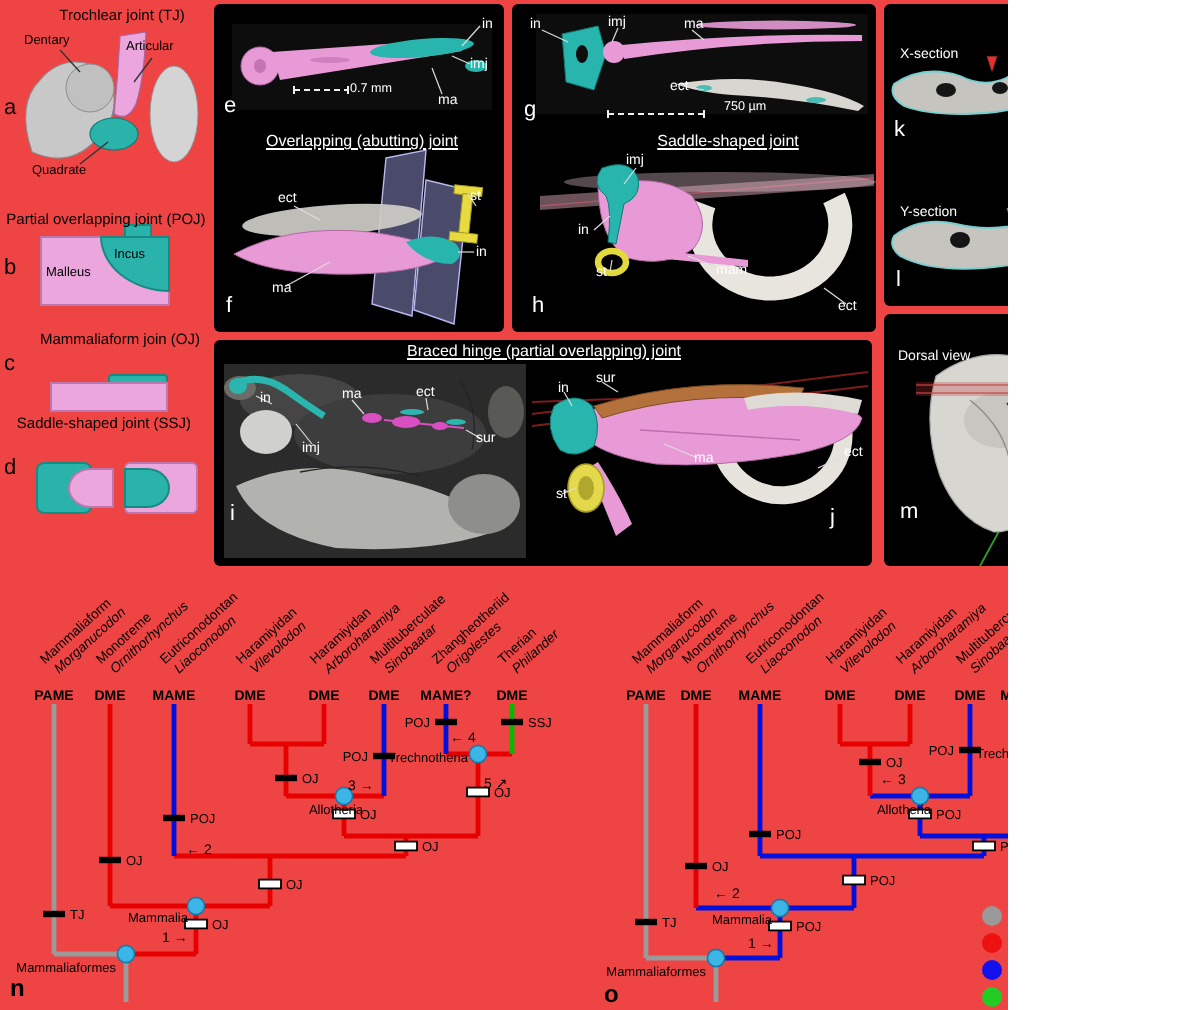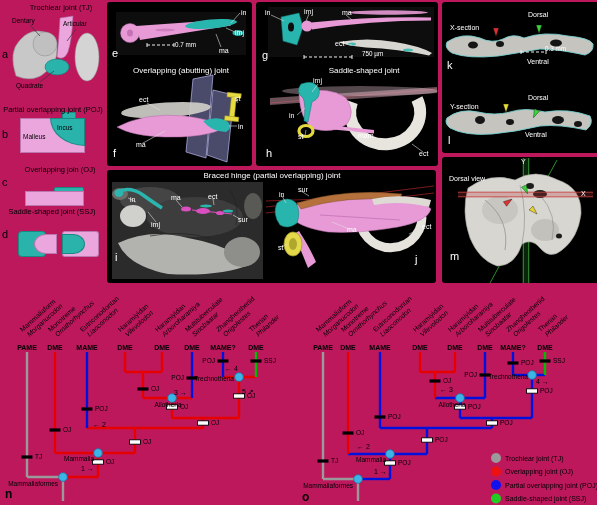--- a/index.html
+++ b/index.html
@@ -1,23 +1,23 @@
 <!DOCTYPE html>
 <html><head>
 <meta charset="utf-8">
 <style>
   html,body{margin:0;padding:0;background:#fff;}
-  #fig{position:relative;width:597px;height:505px;background:#be185d;overflow:hidden;
+  #fig{position:relative;width:504px;height:505px;background:#ef4444;overflow:hidden;
        font-family:"Liberation Sans","DejaVu Sans",sans-serif;}
   .bp{position:absolute;background:#000;border-radius:3px;z-index:1;}
   #gfx{position:absolute;left:0;top:0;z-index:2;pointer-events:none;}
   .ann{position:absolute;color:#fff;font-size:7px;line-height:1;z-index:3;white-space:nowrap;}
   .ann.sm{font-size:6.3px;}
   .ann.let{font-size:11px;font-weight:400;}
-  .ann.ttl{font-size:8px;transform:translateX(-50%);}
+  .ann.ttl{font-size:8px;transform:translateX(-50%);text-decoration:underline;}
   .ann.blk{color:#000;font-weight:600;font-size:12px;}
   .lc-title{position:absolute;color:#000;font-size:7.5px;text-align:center;z-index:3;line-height:1.1;}
   .lc-letter{position:absolute;color:#000;font-size:11px;z-index:3;}
   .lc-label{position:absolute;color:#000;font-size:6.5px;z-index:4;line-height:1;}
   .shape{position:absolute;z-index:2;}
   .pink{background:#eba6dd;border:1px solid rgba(150,80,140,.55);}
   .teal{background:#29b3ab;border:1px solid rgba(15,110,104,.6);}
 </style>
 </head>
 <body>
@@ -37,21 +37,21 @@
   <div class="lc-label" style="left:16px;top:83px">Quadrate</div>
 
   <div class="lc-title" style="left:0;top:106px;width:106px">Partial overlapping joint (POJ)</div>
   <div class="lc-letter" style="left:2px;top:128px">b</div>
   <div class="shape pink" style="left:20px;top:118px;width:63px;height:33px"></div>
   <div class="shape teal" style="left:62px;top:112px;width:12px;height:8px"></div>
   <div class="shape teal" style="left:50px;top:118px;width:33px;height:26px;border-radius:0 0 0 100%"></div>
   <div class="lc-label" style="left:23px;top:134px">Malleus</div>
   <div class="lc-label" style="left:57px;top:125px">Incus</div>
 
-  <div class="lc-title" style="left:13px;top:166px;width:94px">Overlapping join (OJ)</div>
+  <div class="lc-title" style="left:13px;top:166px;width:94px">Mammaliaform join (OJ)</div>
   <div class="lc-letter" style="left:2px;top:176px">c</div>
   <div class="shape teal" style="left:54px;top:187px;width:28px;height:5px;border-radius:2px"></div>
   <div class="shape pink" style="left:25px;top:191px;width:57px;height:13px"></div>
 
   <div class="lc-title" style="left:0;top:208px;width:104px">Saddle-shaped joint (SSJ)</div>
   <div class="lc-letter" style="left:2px;top:228px">d</div>
   <div class="shape teal" style="left:18px;top:231px;width:26px;height:24px;border-radius:4px"></div>
   <div class="shape pink" style="left:34px;top:234px;width:21px;height:18px;border-radius:50% 0 0 50%"></div>
   <div class="shape pink" style="left:62px;top:231px;width:35px;height:24px;border-radius:3px"></div>
   <div class="shape teal" style="left:62px;top:234px;width:21px;height:18px;border-radius:0 50% 50% 0"></div>

